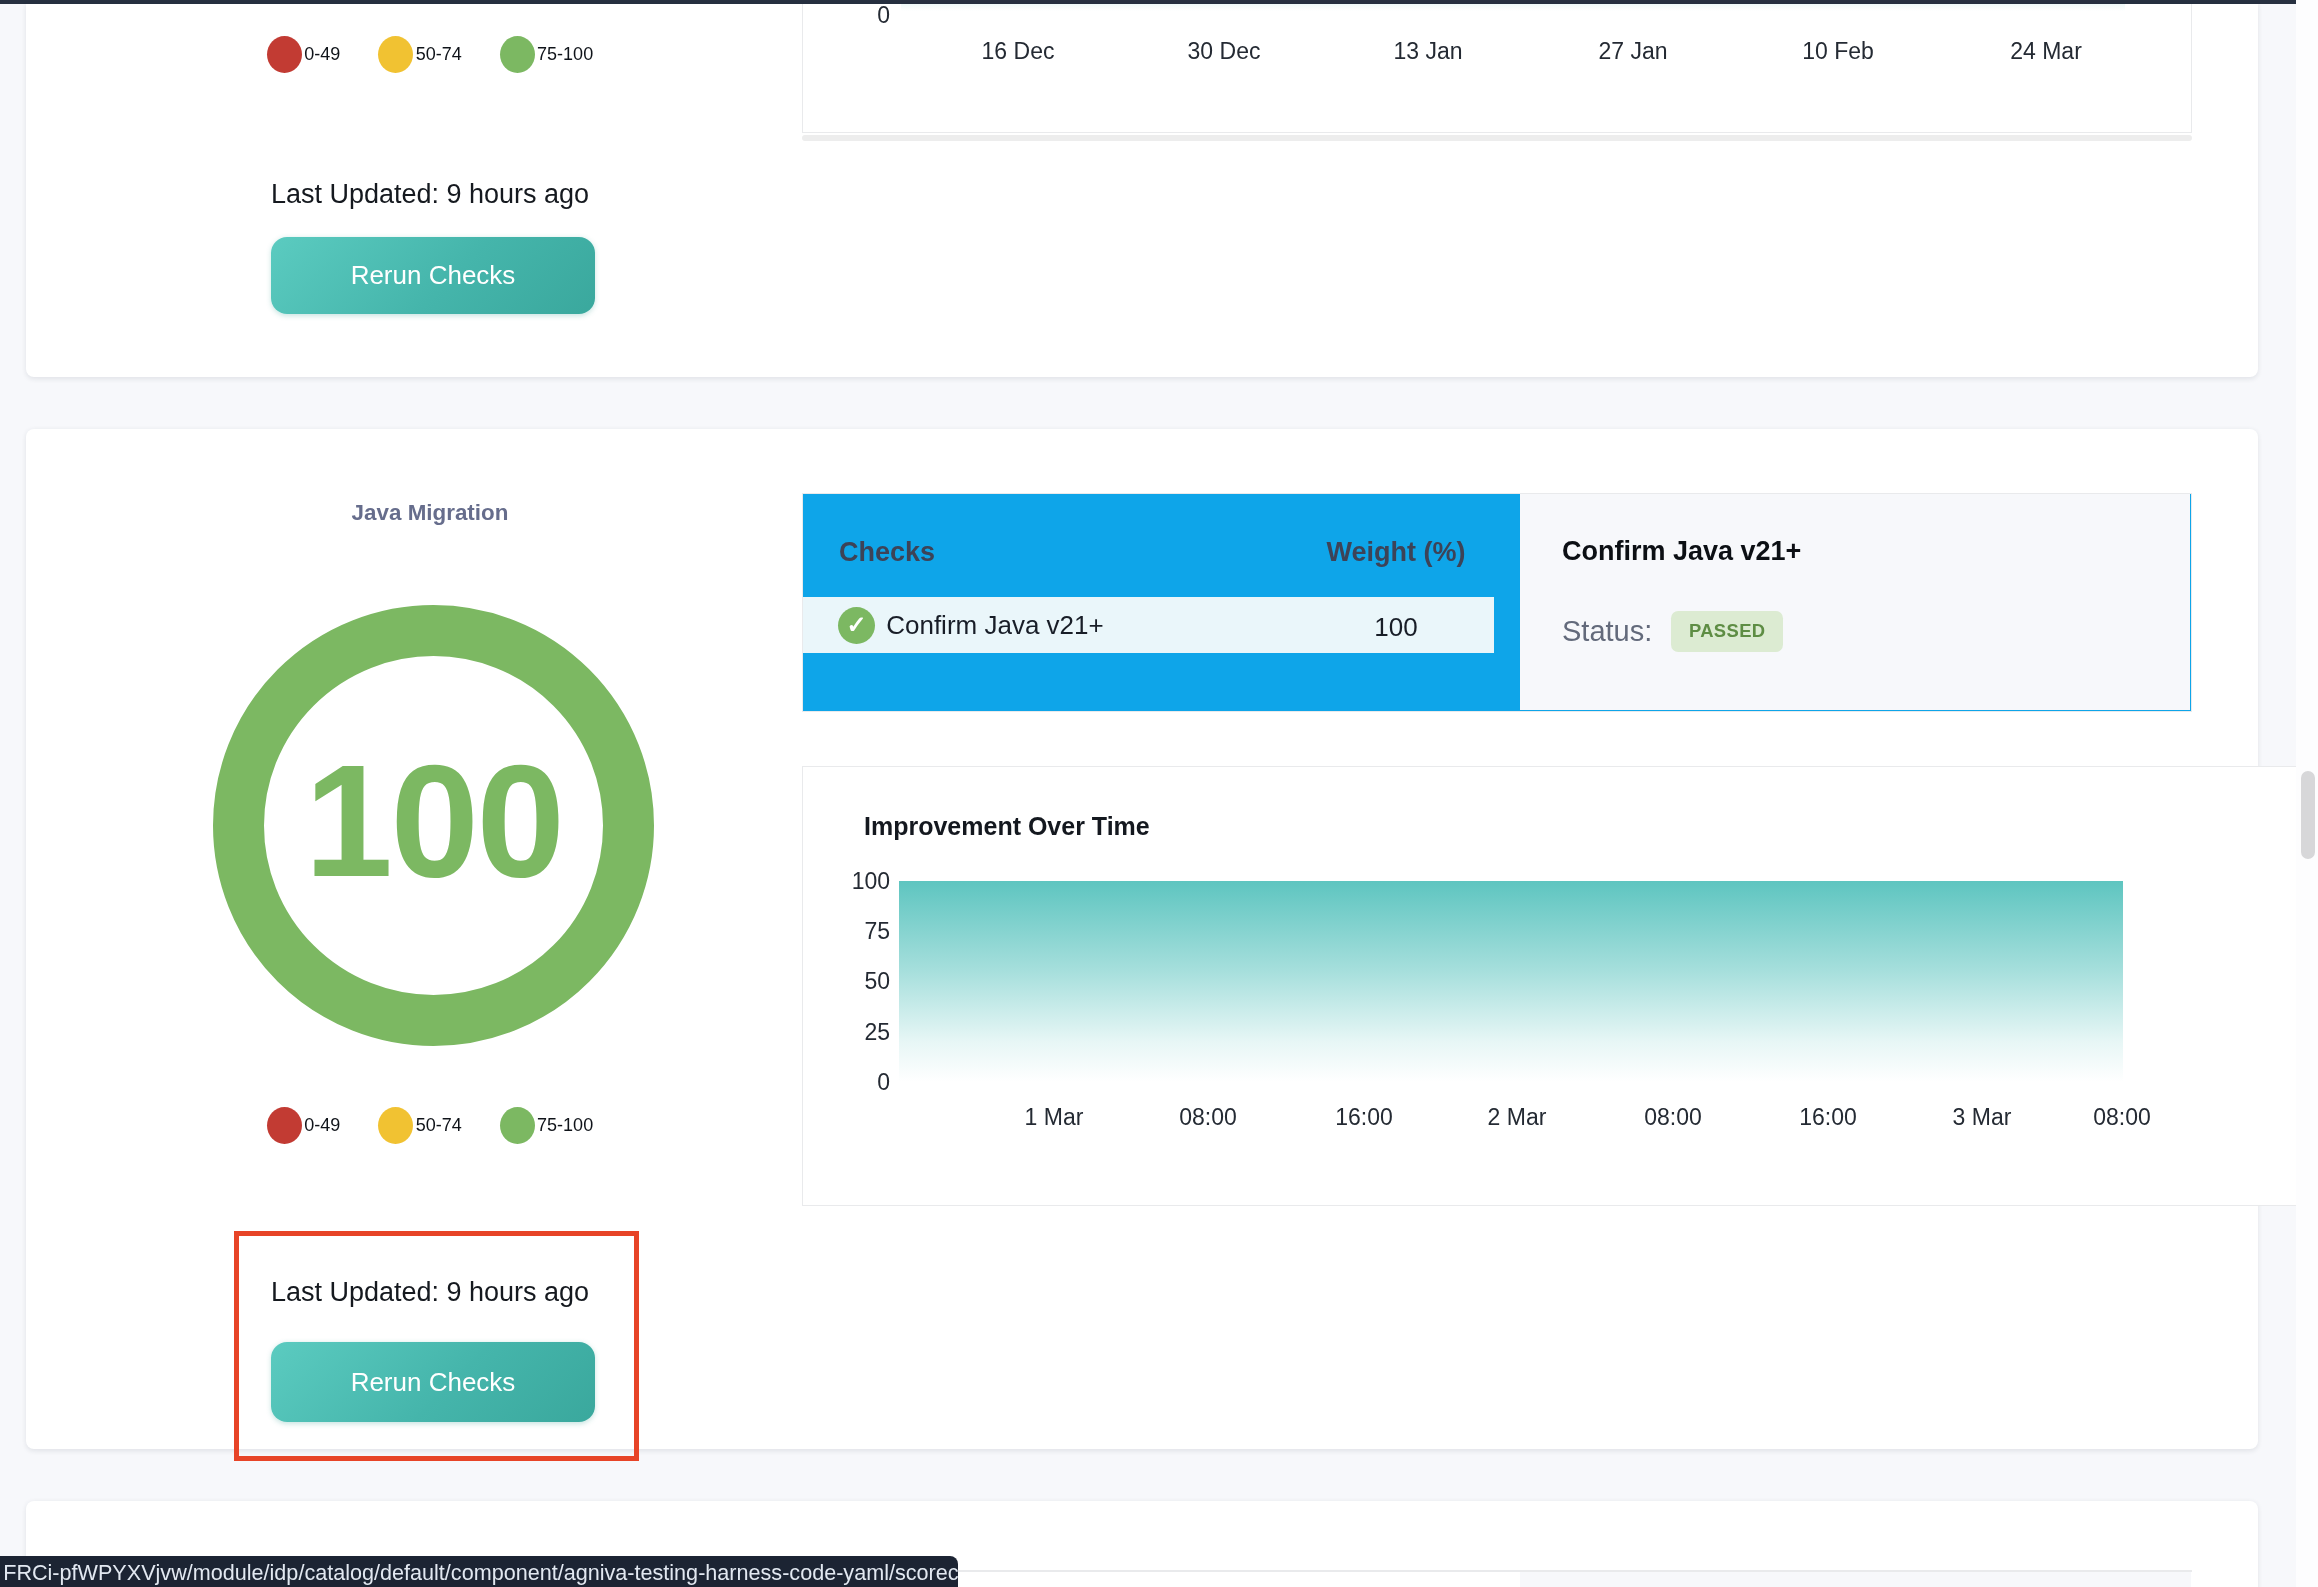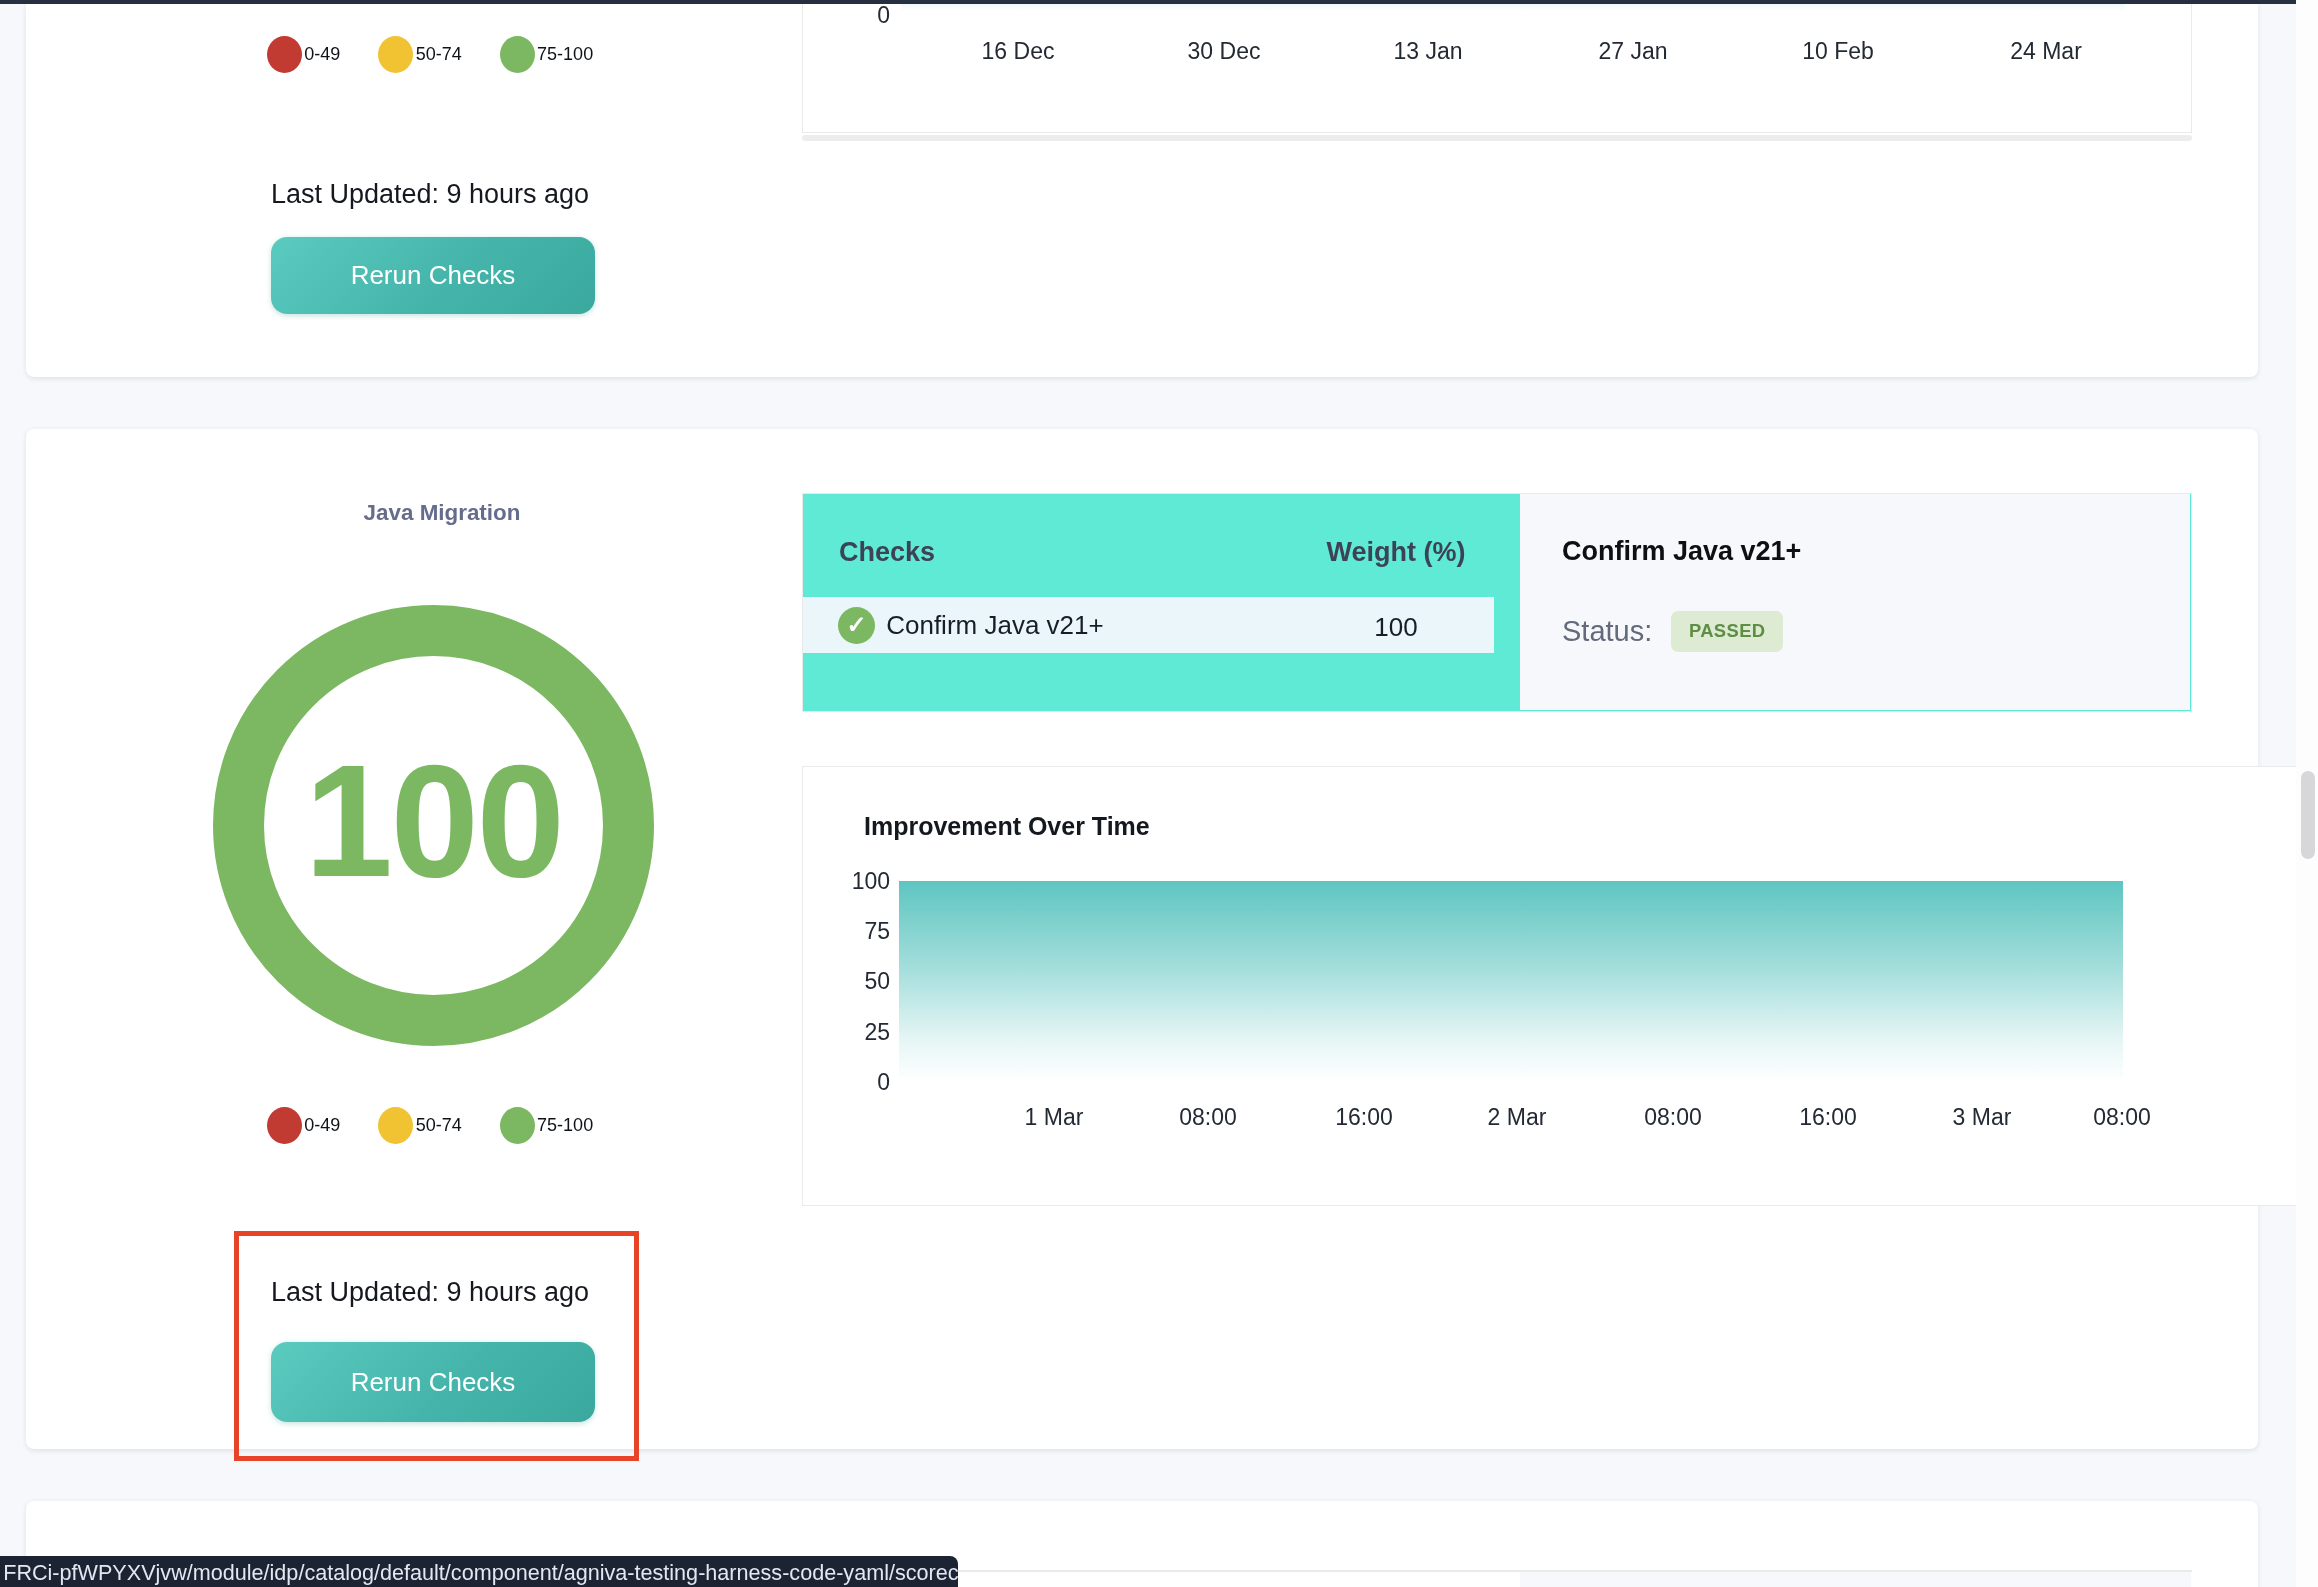--- a/index.html
+++ b/index.html
@@ -24,37 +24,37 @@
   .dot-green{background:#7cb862;}
   .legend-label{font-size:18px;color:#0f1319;}
   .last-updated{left:0;width:808px;text-align:center;font-size:27px;color:#15191f;}
   .rerun-btn{
     left:245px;width:324px;height:77px;border:none;border-radius:16px;cursor:pointer;
     background:linear-gradient(135deg,#5bcbc0 0%,#45b5ab 55%,#3aa89d 100%);
     color:#ffffff;font-size:26px;font-weight:400;font-family:"Liberation Sans",sans-serif;
     display:flex;align-items:center;justify-content:center;
     box-shadow:0 1.6px 4.8px rgba(40,150,140,.25);
   }
-  .gauge-title{left:12px;width:808px;text-align:center;font-size:22.4px;font-weight:700;color:#666d8c;}
+  .gauge-title{left:0;width:808px;text-align:center;font-size:22.4px;font-weight:700;color:#666d8c;}
   .ring{
     left:187px;top:176px;width:441px;height:441px;border-radius:50%;
     border:51px solid #7cb862;box-sizing:border-box;
     display:flex;align-items:center;justify-content:center;background:#fff;
   }
   .ring-score{font-size:159px;font-weight:700;color:#7cb862;letter-spacing:-2.4px;line-height:1;margin-top:-8px;}
   .red-annotation{left:208px;top:802px;width:405px;height:230px;border:5.6px solid #e74427;box-sizing:border-box;}
 
   
   .chart-box1{left:776px;top:0;width:1390px;height:129px;background:#fff;
     border-left:1.6px solid #e9eaec;border-right:1.6px solid #e9eaec;border-bottom:1.6px solid #e9eaec;box-sizing:border-box;}
   .hscroll{left:776px;top:131px;width:1390px;height:5.6px;background:#ededed;border-radius:3.2px;}
   .tick{position:absolute;transform:translateX(-50%);font-size:23px;color:#242a33;white-space:nowrap;}
   .ytick{position:absolute;left:0;width:87px;text-align:right;font-size:23px;color:#242a33;}
 
-  .checks-box{left:776px;top:64px;width:1390px;height:219px;background:#5eead4;border:1.6px solid #e9eaec;box-sizing:border-box;}
+  .checks-box{left:776px;top:64px;width:1390px;height:219px;background:#0ea5e9;border:1.6px solid #e9eaec;box-sizing:border-box;}
   .box-header{position:absolute;top:43px;font-size:27px;font-weight:700;color:#3d4357;}
   .check-row{position:absolute;left:0;top:103px;width:691px;height:56px;background:#eaf6fa;display:flex;align-items:center;cursor:pointer;}
   .check-circle{margin-left:35px;width:37px;height:37px;border-radius:50%;background:#7cb862;flex:0 0 auto;
     display:flex;align-items:center;justify-content:center;color:#fff;font-size:24px;font-weight:700;}
   .check-name{margin-left:11.2px;font-size:26px;color:#181d27;}
   .weight-val{position:absolute;left:593px;top:118px;transform:translateX(-50%);font-size:26px;color:#181d27;}
   .detail-panel{position:absolute;left:717px;top:0;width:670px;height:216px;background:#f7f8fb;}
   .detail-title{position:absolute;left:42px;top:42px;font-size:27px;font-weight:700;color:#0c0f14;}
   .status-row{position:absolute;left:42px;top:117px;display:flex;align-items:center;gap:19px;}
   .status-label{font-size:29px;color:#636a7b;}

